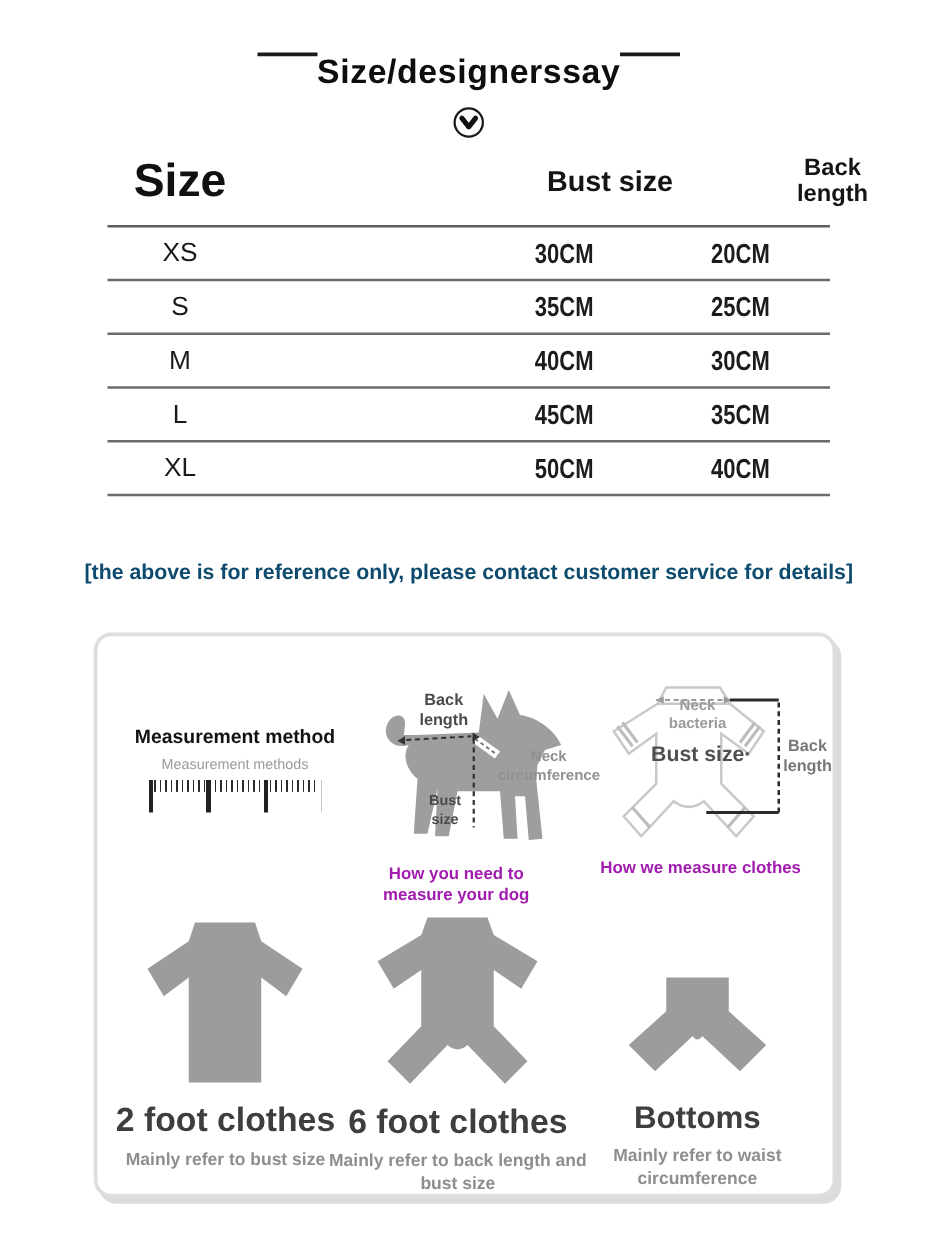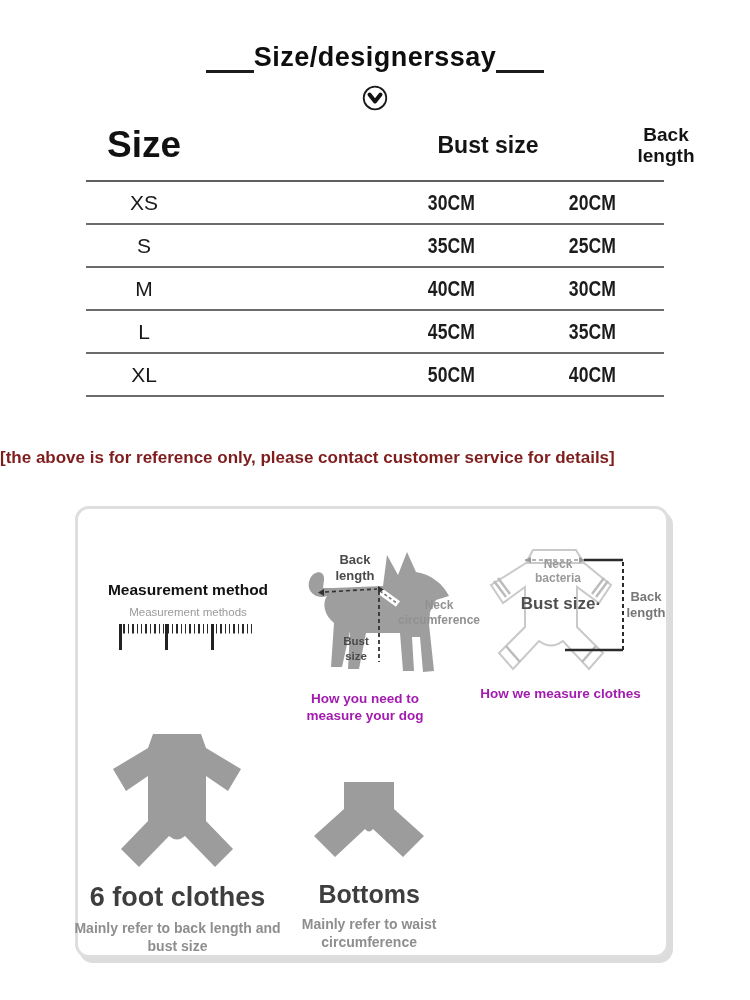--- a/index.html
+++ b/index.html
@@ -1,21 +1,21 @@
 <!DOCTYPE html>
 <html><head>
 <meta charset="utf-8">
 <style>
   * { margin:0; padding:0; box-sizing:border-box; }
   html,body { width:750px; height:1000px; background:#fff; overflow:hidden;
               font-family:"Liberation Sans", sans-serif; position:relative; }
 
   
   .title-row { position:absolute; top:42px; left:0; width:100%;
-               display:flex; align-items:flex-end; justify-content:center; }
+               display:flex; align-items:flex-start; justify-content:center; }
   .dash { width:48px; height:3px; background:#1c1c1c; }
   .page-title { font-size:27px; font-weight:bold; color:#0e0e0e; letter-spacing:0.5px; }
   .chevron-wrap { position:absolute; top:85px; left:0; width:100%; display:flex; justify-content:center; }
 
   
   .size-table { position:absolute; left:86px; top:110px; width:578px; }
   .trow { display:grid; grid-template-columns:116px 318px 144px; align-items:center;
           border-bottom:2px solid #6b6b6b; }
   .thead { height:72px; border-bottom:2px solid #5f5f5f;gap:37px; }
   .drow { height:43px; }
@@ -24,22 +24,22 @@
   .c3 { display:flex; justify-content:center; }
   .h-size { font-size:37px; font-weight:bold; color:#111; }
   .h-bust { font-size:23px; font-weight:bold; color:#141414; }
   .h-back { font-size:19px; font-weight:bold; color:#141414; width:64px;
             line-height:21px; text-align:center; margin:0 auto; }
   .size-cell { font-family:Liberation Sans, sans-serif; font-size:21px; color:#1a1a1a; }
   .val { font-size:22px; font-weight:bold; color:#1c1c1c; display:inline-block;
          transform:scaleX(0.8); letter-spacing:0; white-space:nowrap; }
 
   
-  .note { position:absolute; top:448px; left:0; width:100%; text-align:left;
-          font-size:17px; font-weight:bold; color:#7f1d1d; }
+  .note { position:absolute; top:448px; left:0; width:100%; text-align:center;
+          font-size:17px; font-weight:bold; color:#0c4a6e; }
 
   
   .mbox { position:absolute; left:75px; top:506px; width:594px; height:452px;
           background:#fff; border:3px solid #dedede; border-radius:14px;
           box-shadow:4px 5px 0 #dcdcdc; }
   .mbox .abs { position:absolute; }
 
   .method-col { left:25px; top:72px; width:170px; text-align:center; }
   .method-title { font-size:15.5px; font-weight:bold; color:#121212; }
   .method-sub { font-size:11.5px; color:#9a9a9a; margin-top:7px; }
@@ -186,20 +186,28 @@
       <line x1="142" y1="15" x2="142" y2="103" stroke="#2b2b2b" stroke-width="2" stroke-dasharray="4,3"></line>
       <line x1="84" y1="103" x2="142" y2="103" stroke="#2b2b2b" stroke-width="2.5"></line>
     </svg>
     <div class="lbl lbl-gray" style="left:55px; top:20px; width:60px; font-size:12px; line-height:14px; color:#9a9a9a;">Neck bacteria</div>
     <div class="lbl lbl-dark" style="left:18px; top:57px; width:140px; font-size:17px; color:#4f4f4f;">Bust size·</div>
     <div class="lbl lbl-gray" style="left:143px; top:52px; width:60px; font-size:13px; line-height:16px; color:#777;">Back length</div>
     <div class="lbl diagram-caption" style="left:0px; top:148px; width:175px;">How we measure clothes</div>
   </div>
 
   <div class="cats">
+    <div class="cat cat-a">
+      <svg width="140" height="130" viewBox="0 0 140 130" style="margin-top:6px;">
+        <path fill="#9c9c9c" d="M 46,1 L 94,1 L 99,16 L 132,38 L 119,60 L 99,45 L 99,129
+              L 41,129 L 41,45 L 21,60 L 8,38 L 41,16 Z"></path>
+      </svg>
+      <div class="cat-title">2 foot clothes</div>
+      <div class="cat-caption" style="width:190px;">Mainly refer to bust size</div>
+    </div>
     <div class="cat cat-b">
       <svg width="145" height="135" viewBox="0 0 145 135" style="margin-top:2px;">
         <path fill="#9c9c9c" d="M 48,1 L 96,1 L 101,15 L 136,36 L 123,58 L 101,43 L 101,88
               L 128,116 L 110,134 L 80,103 Q 72,110 64,103 L 34,134 L 16,116 L 43,88
               L 43,43 L 21,58 L 8,36 L 43,15 Z"></path>
       </svg>
       <div class="cat-title">6 foot clothes</div>
       <div class="cat-caption" style="width:210px;">Mainly refer to back length and bust size</div>
     </div>
     <div class="cat cat-c">

